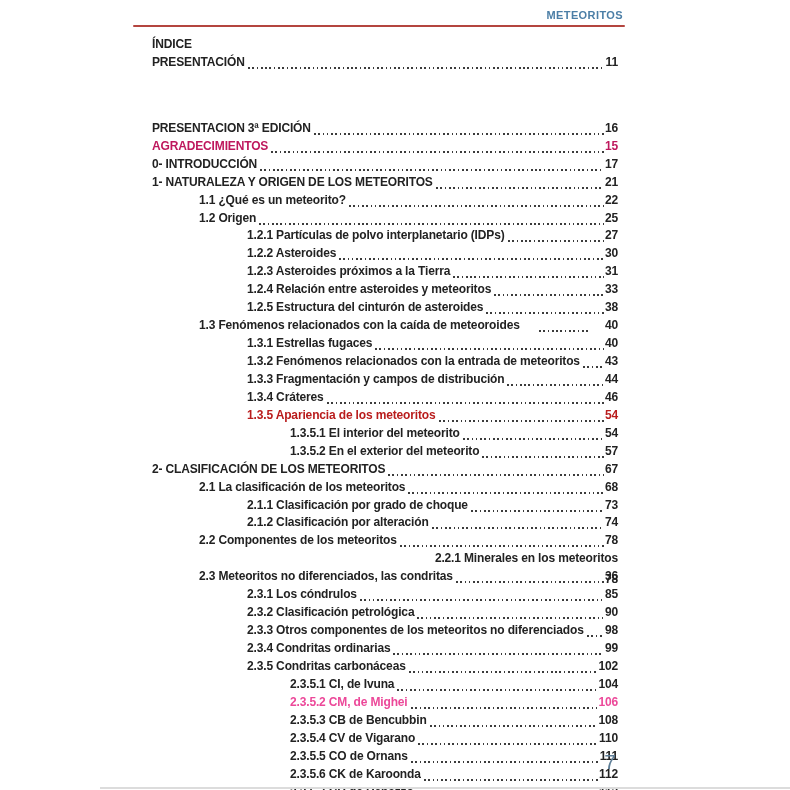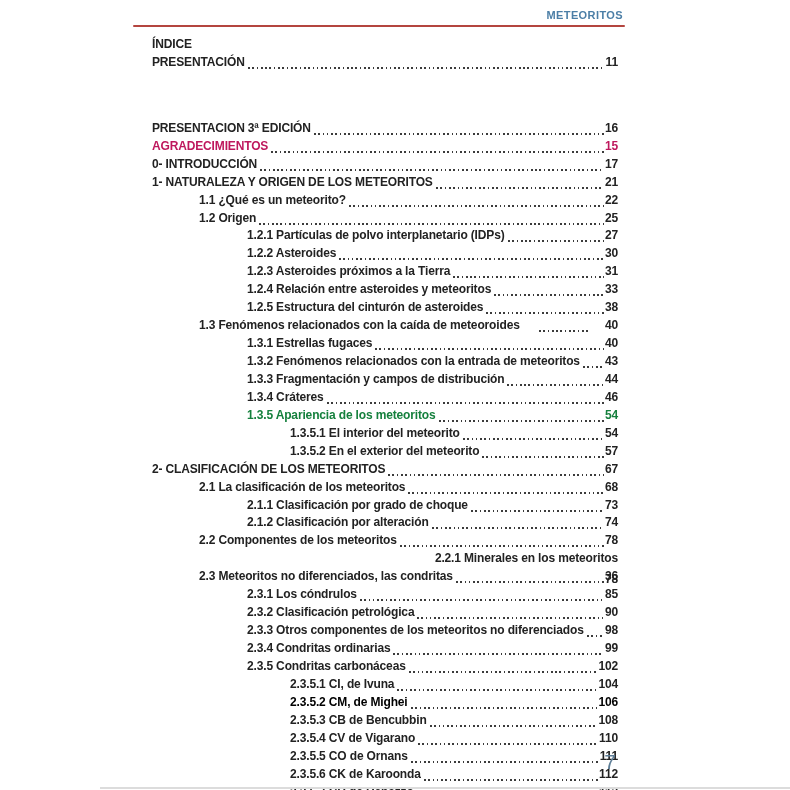--- a/index.html
+++ b/index.html
@@ -133,21 +133,21 @@
       <div class="toc-row" style="padding-left: 95px; color: rgb(34, 34, 34);">
         <span class="toc-label">1.3.3 Fragmentación y campos de distribución</span>
         <span class="toc-leader"></span>
         <span class="toc-page">44</span>
       </div>
       <div class="toc-row" style="padding-left: 95px; color: rgb(34, 34, 34);">
         <span class="toc-label">1.3.4 Cráteres</span>
         <span class="toc-leader"></span>
         <span class="toc-page">46</span>
       </div>
-      <div class="toc-row" style="padding-left: 95px; color: #15803d;">
+      <div class="toc-row" style="padding-left: 95px; color: #b91c1c;">
         <span class="toc-label">1.3.5 Apariencia de los meteoritos</span>
         <span class="toc-leader"></span>
         <span class="toc-page">54</span>
       </div>
       <div class="toc-row" style="padding-left: 138px; color: rgb(34, 34, 34); justify-content: flex-end;">
         <span class="toc-label">1.3.5.1 El interior del meteorito</span>
         <span class="toc-leader"></span>
         <span class="toc-page">54</span>
       </div>
       <div class="toc-row" style="padding-left: 138px; color: rgb(34, 34, 34);">
@@ -213,21 +213,21 @@
       <div class="toc-row" style="padding-left: 95px; color: rgb(34, 34, 34);">
         <span class="toc-label">2.3.5 Condritas carbonáceas</span>
         <span class="toc-leader"></span>
         <span class="toc-page">102</span>
       </div>
       <div class="toc-row" style="padding-left: 138px; color: rgb(34, 34, 34);">
         <span class="toc-label">2.3.5.1 CI, de Ivuna</span>
         <span class="toc-leader"></span>
         <span class="toc-page">104</span>
       </div>
-      <div class="toc-row" style="padding-left: 138px; color: #000000; align-items: flex-end;">
+      <div class="toc-row" style="padding-left: 138px; color: #ec4899; align-items: flex-end;">
         <span class="toc-label">2.3.5.2 CM, de Mighei</span>
         <span class="toc-leader"></span>
         <span class="toc-page">106</span>
       </div>
       <div class="toc-row" style="padding-left: 138px; color: rgb(34, 34, 34);">
         <span class="toc-label">2.3.5.3 CB de Bencubbin</span>
         <span class="toc-leader"></span>
         <span class="toc-page">108</span>
       </div>
       <div class="toc-row" style="padding-left: 138px; color: rgb(34, 34, 34);">

